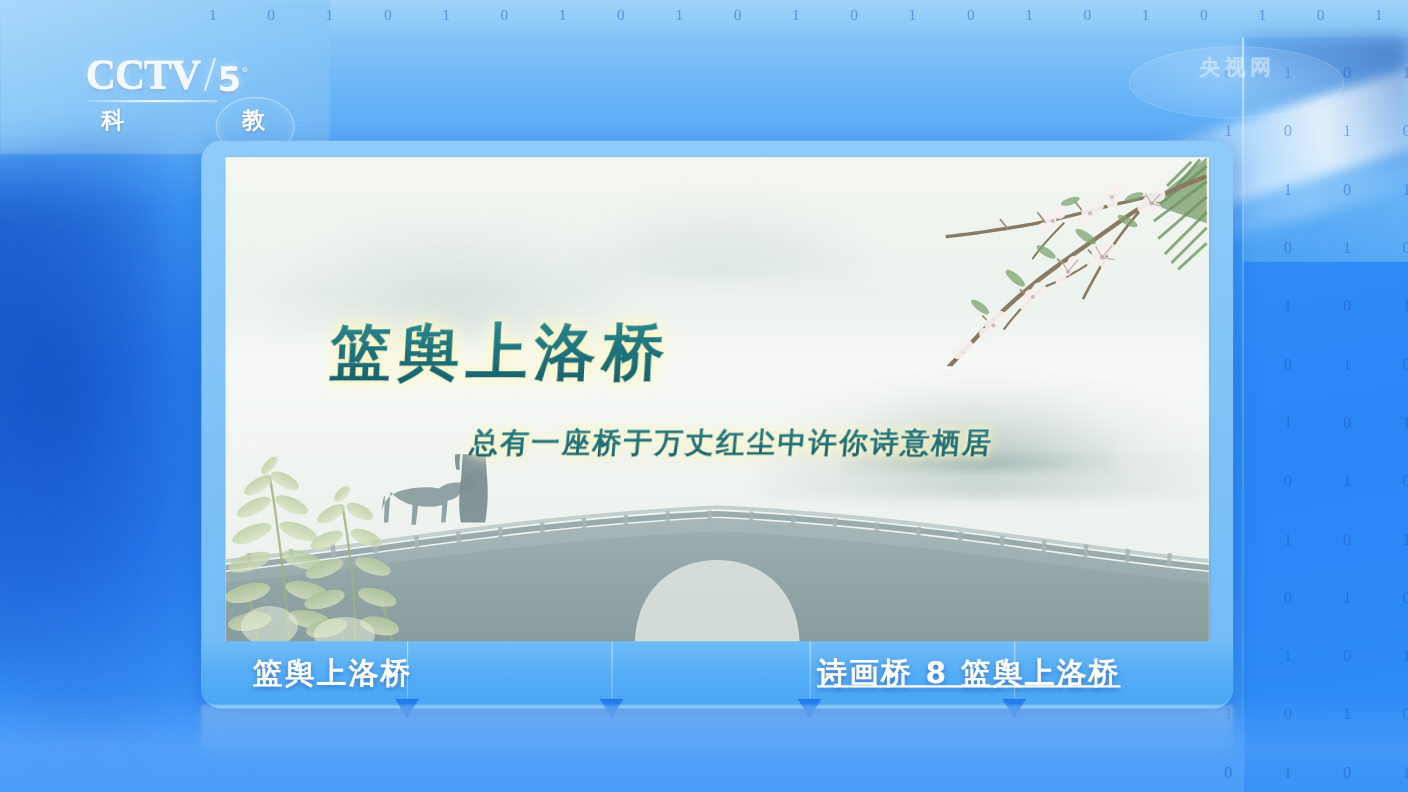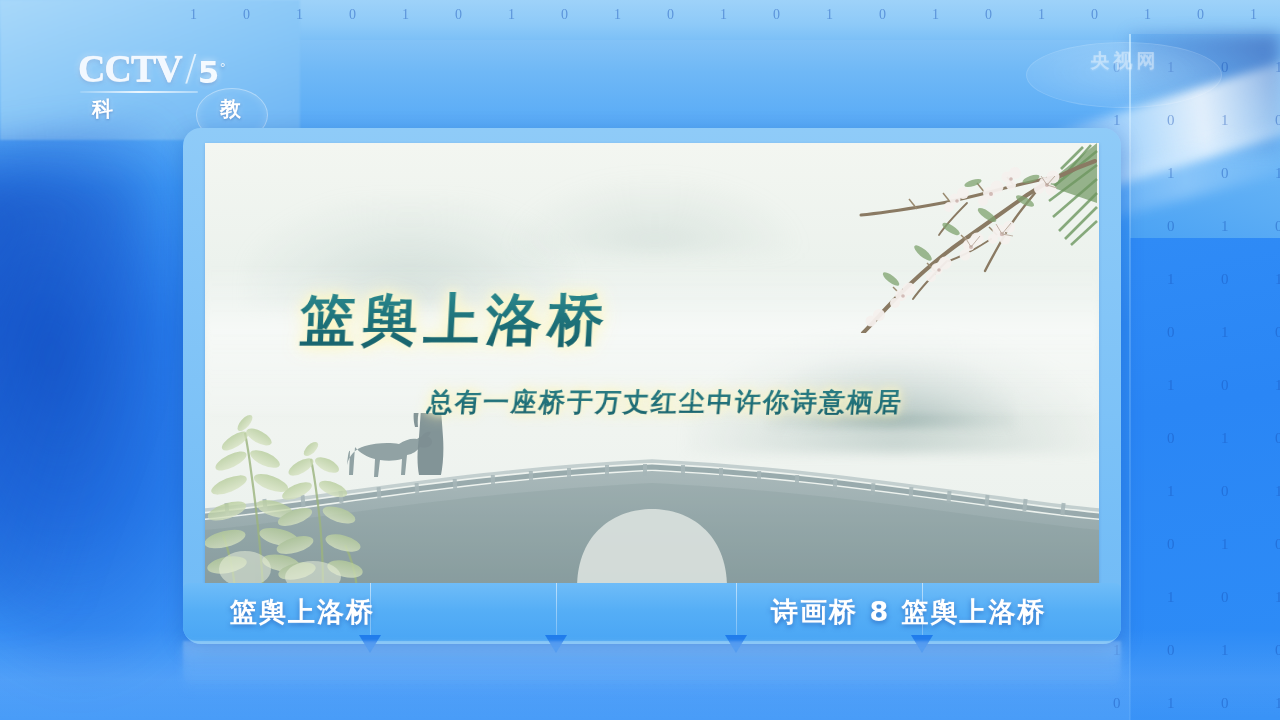--- a/index.html
+++ b/index.html
@@ -655,21 +655,21 @@
     </div>
   </div>
 
   <div class="lowerbar" id="lowerbar">
       <div class="seg last" style="left: 739px; width: 199px;"></div>
       <div class="seg" style="left: 553px; width: 186px;"></div>
       <div class="seg" style="left: 373px; width: 180px;"></div>
       <div class="seg" style="left: 187px; width: 186px;"></div>
       <div class="seg first" style="left: 0px; width: 187px;"></div>
     <div class="bar-label" id="label-left" style="left: 47px;">篮舆上洛桥</div>
-    <div class="bar-label" id="label-right" style="left: 588px;">诗画桥 8 篮舆上洛桥</div>
+    <div class="bar-label" id="label-right" style="left: 560px; text-decoration: underline;">诗画桥 8 篮舆上洛桥</div>
   <div class="seg-div" style="left: 187px;"></div>
       <div class="seg-div" style="left: 373px;"></div>
       <div class="seg-div" style="left: 553px;"></div>
       <div class="seg-div" style="left: 739px;"></div>
       <div class="notch" style="left: 176px;"></div>
       <div class="notch" style="left: 362px;"></div>
       <div class="notch" style="left: 542px;"></div>
       <div class="notch" style="left: 728px;"></div>
     </div>
   <div class="bar-reflect"></div>

